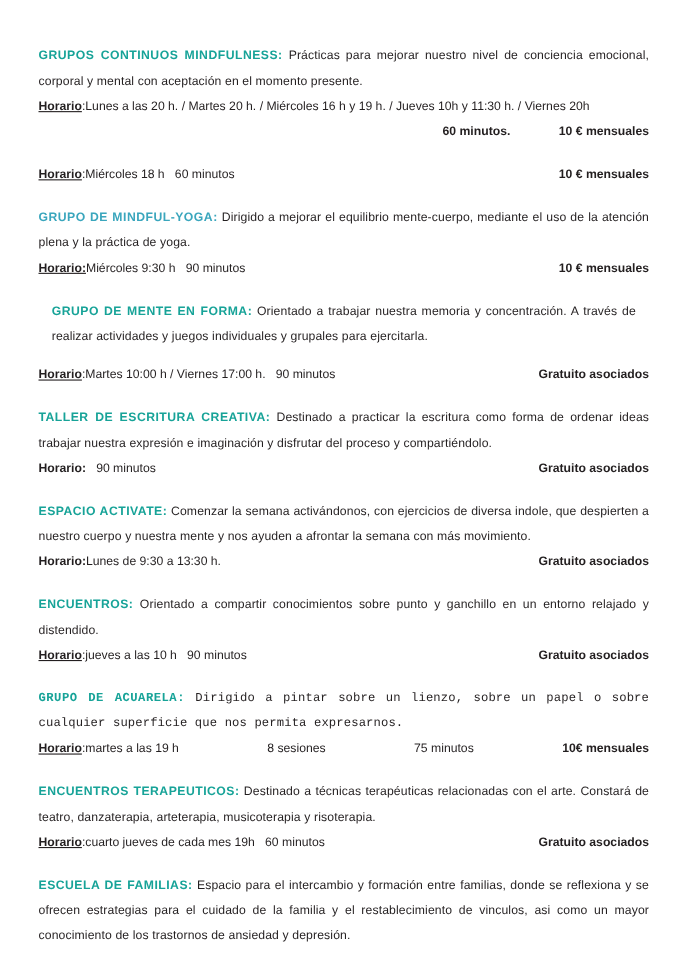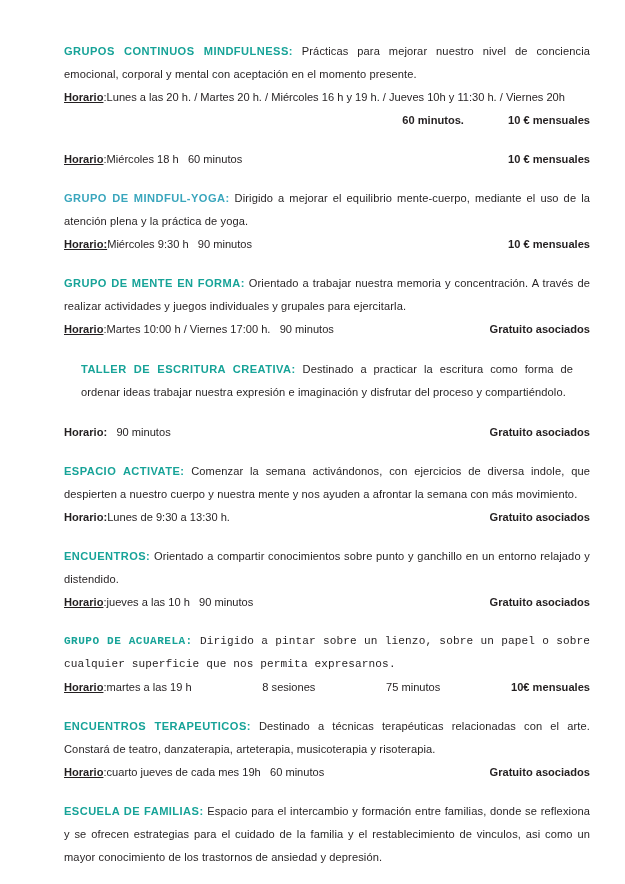--- a/index.html
+++ b/index.html
@@ -13,21 +13,21 @@
     height: 884px;
     font-family: "Liberation Sans", sans-serif;
     color: #1d1d1b;
     overflow: hidden;
   }
   .page {
     position: relative;
     width: 625px;
     height: 744px;
     box-sizing: border-box;
-    padding: 40px 35px 0 64px;
+    padding: 40px 35px 0 35px;
     background: #ffffff;
   }
   .activity {
     margin-bottom: 16px;
   }
   .activity:last-child { margin-bottom: 0; }
 
   .body-line {
     font-size: 11.1px;
     line-height: 23px;
@@ -96,25 +96,25 @@
         </div>
       </div>
       <div class="activity">
         <div class="schedule"><span class="sched-label underline">Horario</span><span>:</span> <span class="sched-body">Miércoles 18 h</span>&nbsp;&nbsp;&nbsp;<span class="sched-mid">60 minutos</span><span class="sched-spacer"></span><span class="price">10 € mensuales</span></div>
       </div>
       <div class="activity">
         <p class="body-line" style="margin: 0px;"><span class="title alt">GRUPO DE MINDFUL-YOGA:</span> <span>Dirigido a mejorar el equilibrio mente-cuerpo, mediante el uso de la atención plena y la práctica de yoga.</span></p>
         <div class="schedule"><span class="sched-label underline">Horario:</span> <span class="sched-body">Miércoles 9:30 h</span>&nbsp;&nbsp;&nbsp;<span class="sched-mid">90 minutos</span><span class="sched-spacer"></span><span class="price">10 € mensuales</span></div>
       </div>
       <div class="activity">
-        <p class="body-line" style="margin: 0px;"><span class="title">GRUPO DE MENTE EN FORMA:</span> <span>Orientado a trabajar nuestra memoria y concentración. A través de realizar actividades y juegos individuales y grupales para ejercitarla.</span></p>
+        <p class="body-line" style="margin: 12px;"><span class="title">GRUPO DE MENTE EN FORMA:</span> <span>Orientado a trabajar nuestra memoria y concentración. A través de realizar actividades y juegos individuales y grupales para ejercitarla.</span></p>
         <div class="schedule"><span class="sched-label underline">Horario</span><span>:</span> <span class="sched-body">Martes 10:00 h / Viernes 17:00 h.</span>&nbsp;&nbsp;&nbsp;<span class="sched-mid">90 minutos</span><span class="sched-spacer"></span><span class="price">Gratuito asociados</span></div>
       </div>
       <div class="activity">
-        <p class="body-line" style="margin: 17px;"><span class="title">TALLER DE ESCRITURA CREATIVA:</span> <span>Destinado a practicar la escritura como forma de ordenar ideas trabajar nuestra expresión e  imaginación y disfrutar del proceso y compartiéndolo.</span></p>
+        <p class="body-line" style="margin: 0px;"><span class="title">TALLER DE ESCRITURA CREATIVA:</span> <span>Destinado a practicar la escritura como forma de ordenar ideas trabajar nuestra expresión e  imaginación y disfrutar del proceso y compartiéndolo.</span></p>
         <div class="schedule"><span class="sched-label">Horario:</span> &nbsp;&nbsp;&nbsp;<span class="sched-mid">90 minutos</span><span class="sched-spacer"></span><span class="price">Gratuito asociados</span></div>
       </div>
       <div class="activity">
         <p class="body-line" style="margin: 0px;"><span class="title">ESPACIO ACTIVATE:</span> <span>Comenzar la semana activándonos, con ejercicios de diversa indole, que despierten a nuestro cuerpo y nuestra mente y nos ayuden a afrontar la semana con más movimiento.</span></p>
         <div class="schedule">
           <span class="sched-label">Horario:</span> 
           <span class="sched-body">Lunes de 9:30 a 13:30 h.</span>
           <span class="sched-spacer"></span>
           <span class="price">Gratuito asociados</span>
         </div>

